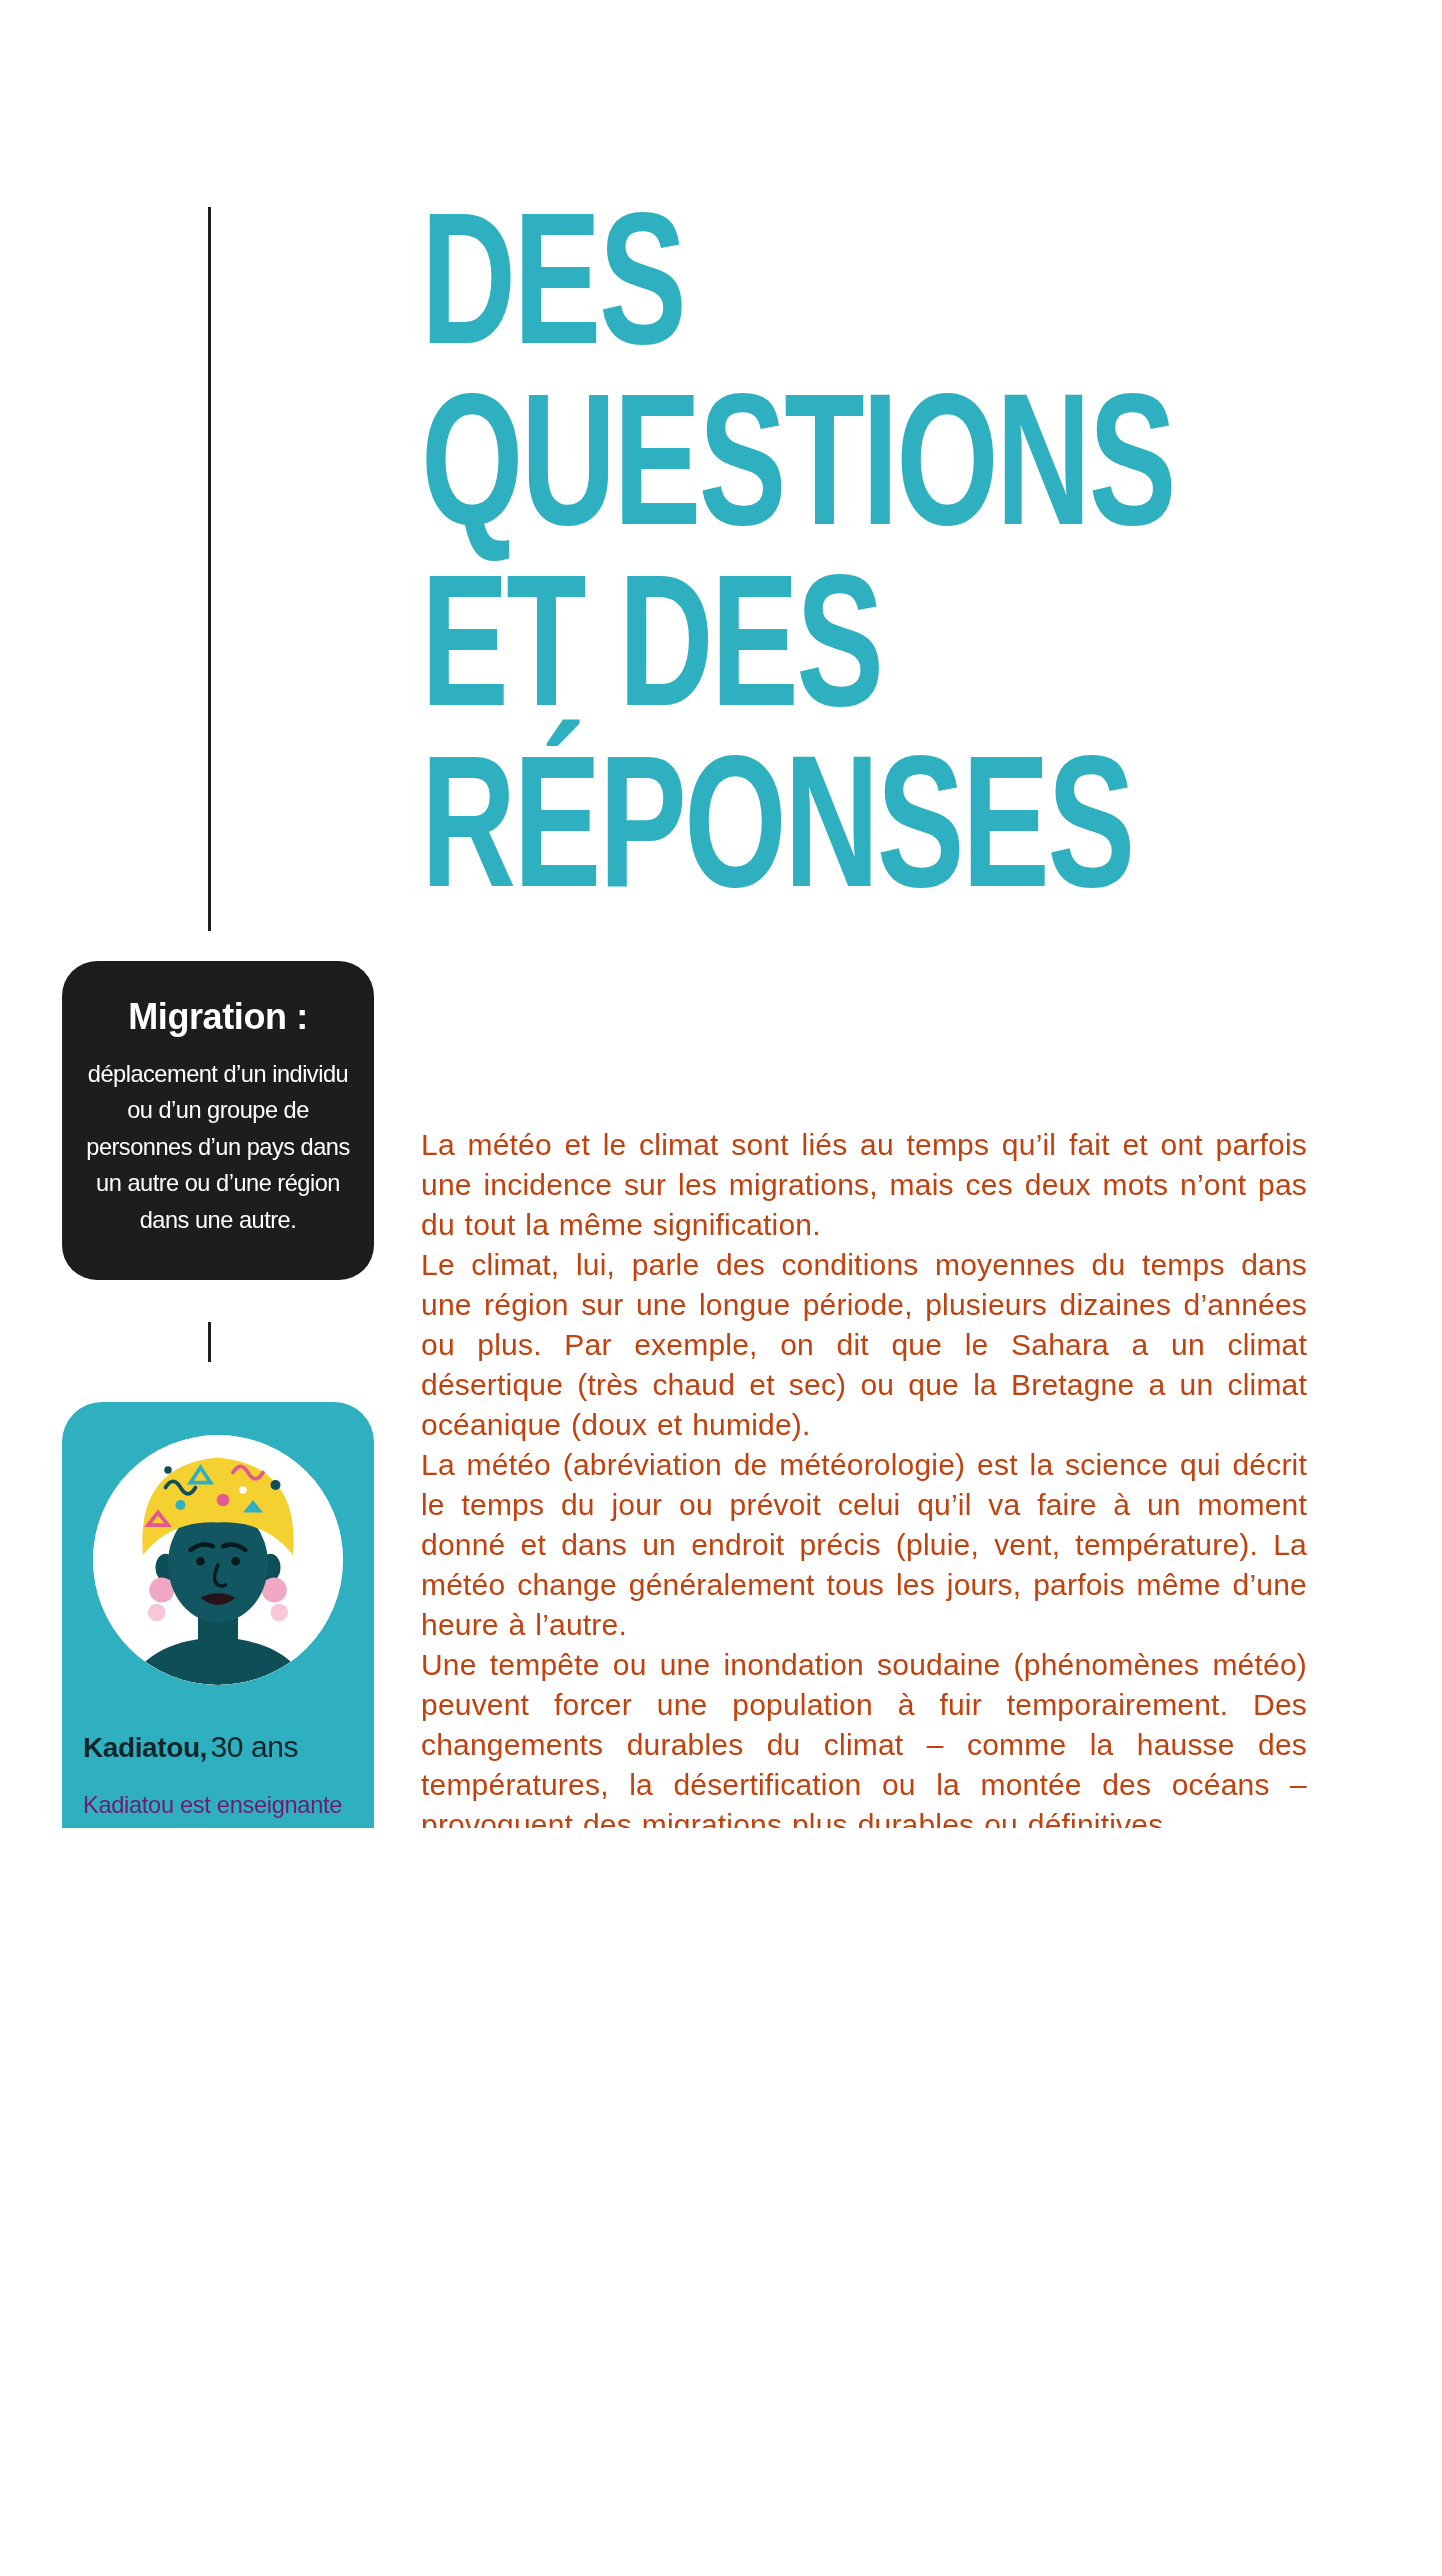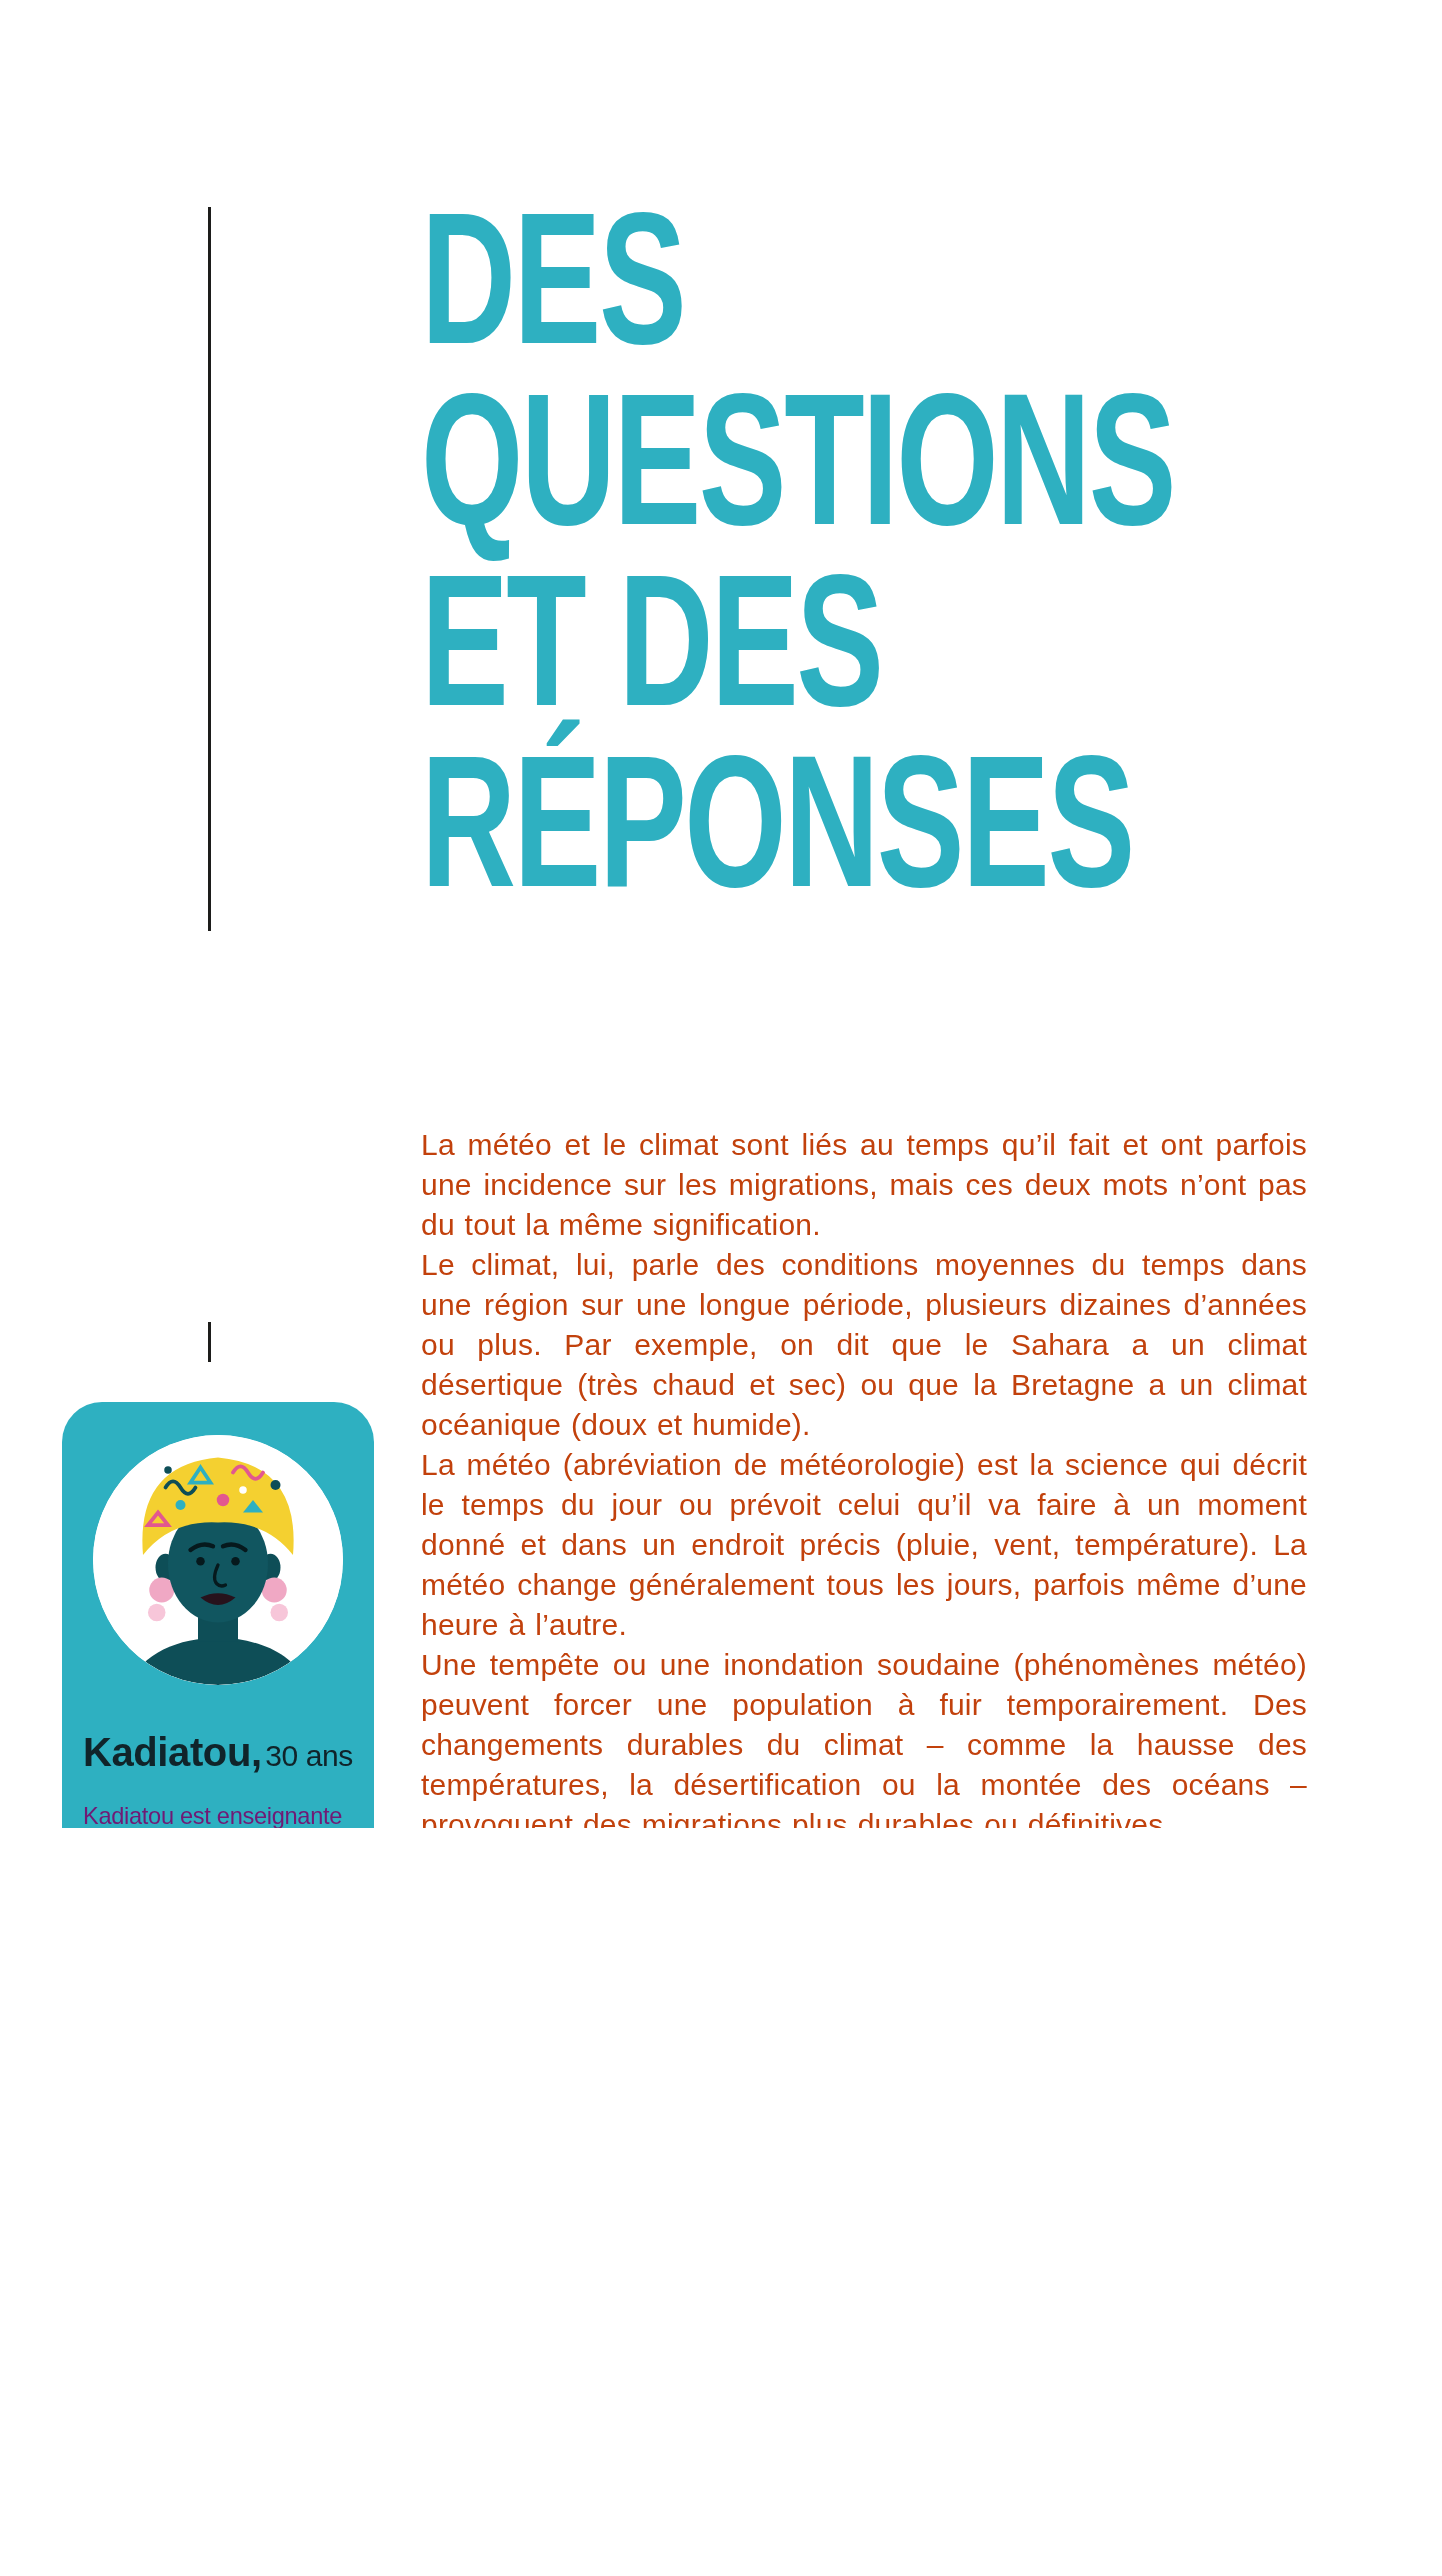--- a/index.html
+++ b/index.html
@@ -66,21 +66,21 @@
     background:#ffffff;
     margin:0 auto;
     overflow:hidden;
   }
   .portrait-circle svg{display:block;}
   .profile-name{
     margin-top:45px;
     color:#10242a;
     letter-spacing:-0.4px;
   }
-  .name-bold{font-size:40px;font-weight:bold;}
+  .name-bold{font-size:28px;font-weight:bold;}
   .name-age{font-size:30px;font-weight:normal;}
   .profile-bio{
     margin:23px 0 0 0;
     font-size:23.6px;
     line-height:1.6;
     letter-spacing:-0.3px;
     color:#701a75;
   }
 
   
@@ -142,20 +142,24 @@
 
   <div class="vline vline-top"></div>
 
   <h1 class="title">
     <span class="title-line">DES</span>
     <span class="title-line">QUESTIONS</span>
     <span class="title-line">ET DES</span>
     <span class="title-line">RÉPONSES</span>
   </h1>
 
+  <aside class="def-box">
+    <div class="def-term">Migration :</div>
+    <div class="def-text">déplacement d’un individu ou d’un groupe de personnes d’un pays dans un autre ou d’une région dans une autre.</div>
+  </aside>
 
   <div class="vline tick-1"></div>
 
   <aside class="profile-box">
     <div class="portrait-circle">
       <svg viewBox="0 0 200 200" width="250" height="250" aria-hidden="true">
         <defs>
             <clipPath id="pc">
               <circle cx="100" cy="100" r="100"></circle>
             </clipPath>

